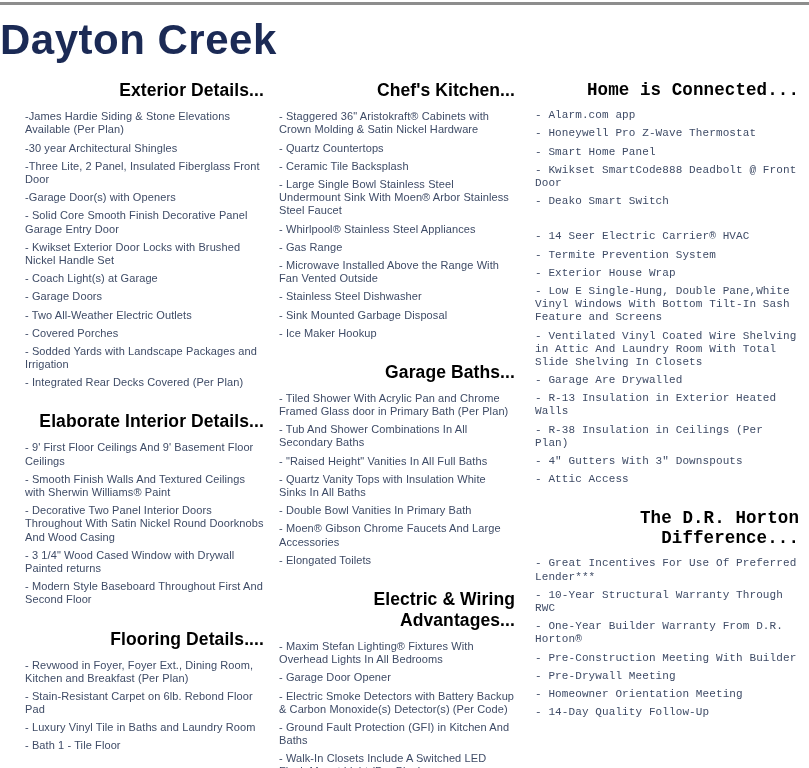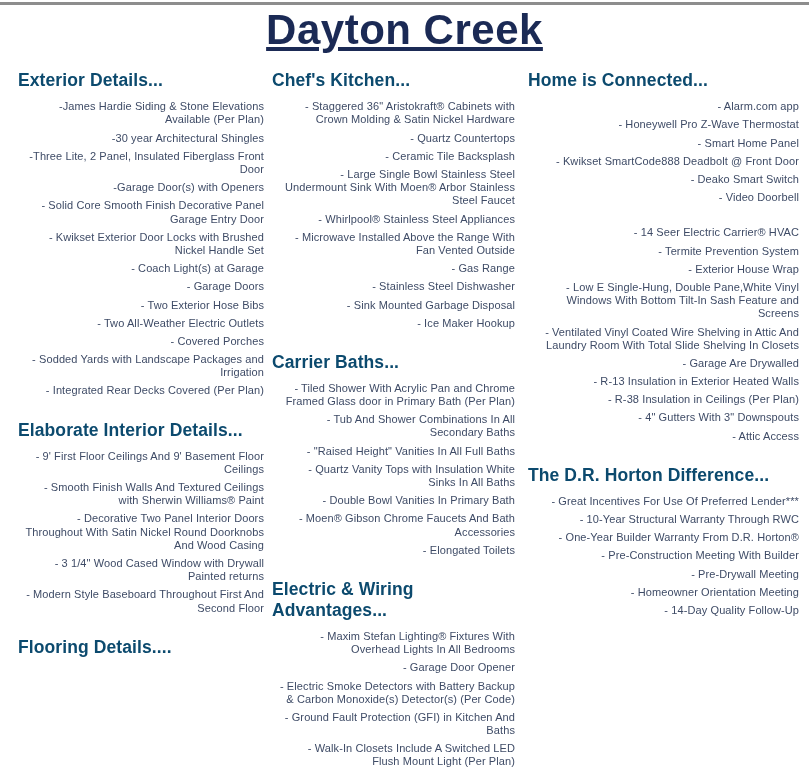--- a/index.html
+++ b/index.html
@@ -9,47 +9,47 @@
     font-family: "Liberation Sans", sans-serif;
     overflow: hidden;
   }
   .top-rule {
     position: absolute;
     top: 2px; left: 0;
     width: 809px; height: 3px;
     background: #8d8d8d;
   }
   .page-title {
-    margin-top: 6px;
-    text-align: center;
+    margin-top: 16px;
+    text-align: left;
     font-size: 42px;
     font-weight: 600;
     letter-spacing: 0.5px;
     color: #1b2a55;
     line-height: 1.15;
-    text-decoration: underline;
   }
   .columns {
     display: flex;
     align-items: flex-start;
     padding: 16px 10px 0 18px;
   }
   .column { flex: 0 0 auto; }
   .column-left   { width: 246px; }
   .column-middle { width: 243px; margin-left: 8px; }
-  .column-right  { flex: 1 1 auto; margin-left: 13px; }
+  .column-right  { flex: 1 1 auto; margin-left: 13px; font-family: Liberation Mono, monospace; }
   .section { margin-bottom: 22px; }
   .section-heading {
     font-size: 17.5px;
     font-weight: 600;
-    color: #0c4a6e;
+    color: #000000;
     letter-spacing: 0.1px;
     margin-bottom: 9px;
-  }
-  .section-items { padding-left: 7px; text-align: right; }
+    text-align: right;
+  }
+  .section-items { padding-left: 7px; }
   .feature-item {
     font-size: 11px;
     line-height: 1.2;
     color: #3e4b66;
     font-weight: 500;
     margin-bottom: 5px;
     letter-spacing: 0.1px;
   }
 </style>
 </head>
@@ -73,21 +73,20 @@
   <p class="feature-item">-Garage Door(s) with Openers</p>
 
   <p class="feature-item">- Solid Core Smooth Finish Decorative Panel Garage Entry Door</p>
 
   <p class="feature-item">- Kwikset Exterior Door Locks with Brushed Nickel Handle Set</p>
 
   <p class="feature-item">- Coach Light(s) at Garage</p>
 
   <p class="feature-item">- Garage Doors</p>
 
-  <p class="feature-item">- Two Exterior Hose Bibs</p>
 
   <p class="feature-item">- Two All-Weather Electric Outlets</p>
 
   <p class="feature-item">- Covered Porches</p>
 
   <p class="feature-item">- Sodded Yards with Landscape Packages and Irrigation</p>
 
   <p class="feature-item">- Integrated Rear Decks Covered (Per Plan)</p>
 </div>
   </section>
@@ -102,62 +101,71 @@
   <p class="feature-item">- Decorative Two Panel Interior Doors Throughout With Satin Nickel Round Doorknobs And Wood Casing</p>
 
   <p class="feature-item">- 3 1/4" Wood Cased Window with Drywall Painted returns</p>
 
   <p class="feature-item">- Modern Style Baseboard Throughout First And Second Floor</p>
 </div>
   </section>
 
   <section class="section">
     <h2 class="section-heading">Flooring Details....</h2>
+    <div class="section-items">
+  <p class="feature-item">- Revwood in Foyer, Foyer Ext., Dining Room, Kitchen and Breakfast (Per Plan)</p>
+
+  <p class="feature-item">- Stain-Resistant Carpet on 6lb. Rebond Floor Pad</p>
+
+  <p class="feature-item">- Luxury Vinyl Tile in Baths and Laundry Room</p>
+
+  <p class="feature-item">- Bath 1 - Tile Floor</p>
+</div>
   </section>
 </div>
   <div class="column column-middle">
   <section class="section">
     <h2 class="section-heading">Chef's Kitchen...</h2>
     <div class="section-items">
   <p class="feature-item">- Staggered 36" Aristokraft® Cabinets with Crown Molding &amp; Satin Nickel Hardware</p>
 
   <p class="feature-item">- Quartz Countertops</p>
 
   <p class="feature-item">- Ceramic Tile Backsplash</p>
 
   <p class="feature-item">- Large Single Bowl Stainless Steel Undermount Sink With Moen® Arbor Stainless Steel Faucet</p>
 
   <p class="feature-item">- Whirlpool® Stainless Steel Appliances</p>
 
+  <p class="feature-item">- Gas Range</p>
+
   <p class="feature-item">- Microwave Installed Above the Range With Fan Vented Outside</p>
 
-  <p class="feature-item">- Gas Range</p>
-
   <p class="feature-item">- Stainless Steel Dishwasher</p>
 
   <p class="feature-item">- Sink Mounted Garbage Disposal</p>
 
   <p class="feature-item">- Ice Maker Hookup</p>
 </div>
   </section>
 
   <section class="section">
-    <h2 class="section-heading">Carrier Baths...</h2>
+    <h2 class="section-heading">Garage Baths...</h2>
     <div class="section-items">
   <p class="feature-item">- Tiled Shower With Acrylic Pan and Chrome Framed Glass door in Primary Bath (Per Plan)</p>
 
   <p class="feature-item">- Tub And Shower Combinations In All Secondary Baths</p>
 
   <p class="feature-item">- "Raised Height" Vanities In All Full Baths</p>
 
   <p class="feature-item">- Quartz Vanity Tops with Insulation White Sinks In All Baths</p>
 
   <p class="feature-item">- Double Bowl Vanities In Primary Bath</p>
 
-  <p class="feature-item">- Moen® Gibson Chrome Faucets And Bath Accessories</p>
+  <p class="feature-item">- Moen® Gibson Chrome Faucets And Large Accessories</p>
 
   <p class="feature-item">- Elongated Toilets</p>
 
 </div>
   </section>
 
   <section class="section">
     <h2 class="section-heading">Electric &amp; Wiring Advantages...</h2>
     <div class="section-items">
   <p class="feature-item">- Maxim Stefan Lighting® Fixtures With Overhead Lights In All Bedrooms</p>
@@ -180,21 +188,20 @@
   <p class="feature-item">- Alarm.com app</p>
 
   <p class="feature-item">- Honeywell Pro Z-Wave Thermostat</p>
 
   <p class="feature-item">- Smart Home Panel</p>
 
   <p class="feature-item">- Kwikset SmartCode888 Deadbolt @ Front Door</p>
 
   <p class="feature-item">- Deako Smart Switch</p>
 
-  <p class="feature-item">- Video Doorbell</p>
 </div>
   </section>
 
   <section class="section">
     <div class="section-items">
   <p class="feature-item">- 14 Seer Electric Carrier® HVAC</p>
 
   <p class="feature-item">- Termite Prevention System</p>
 
   <p class="feature-item">- Exterior House Wrap</p>

